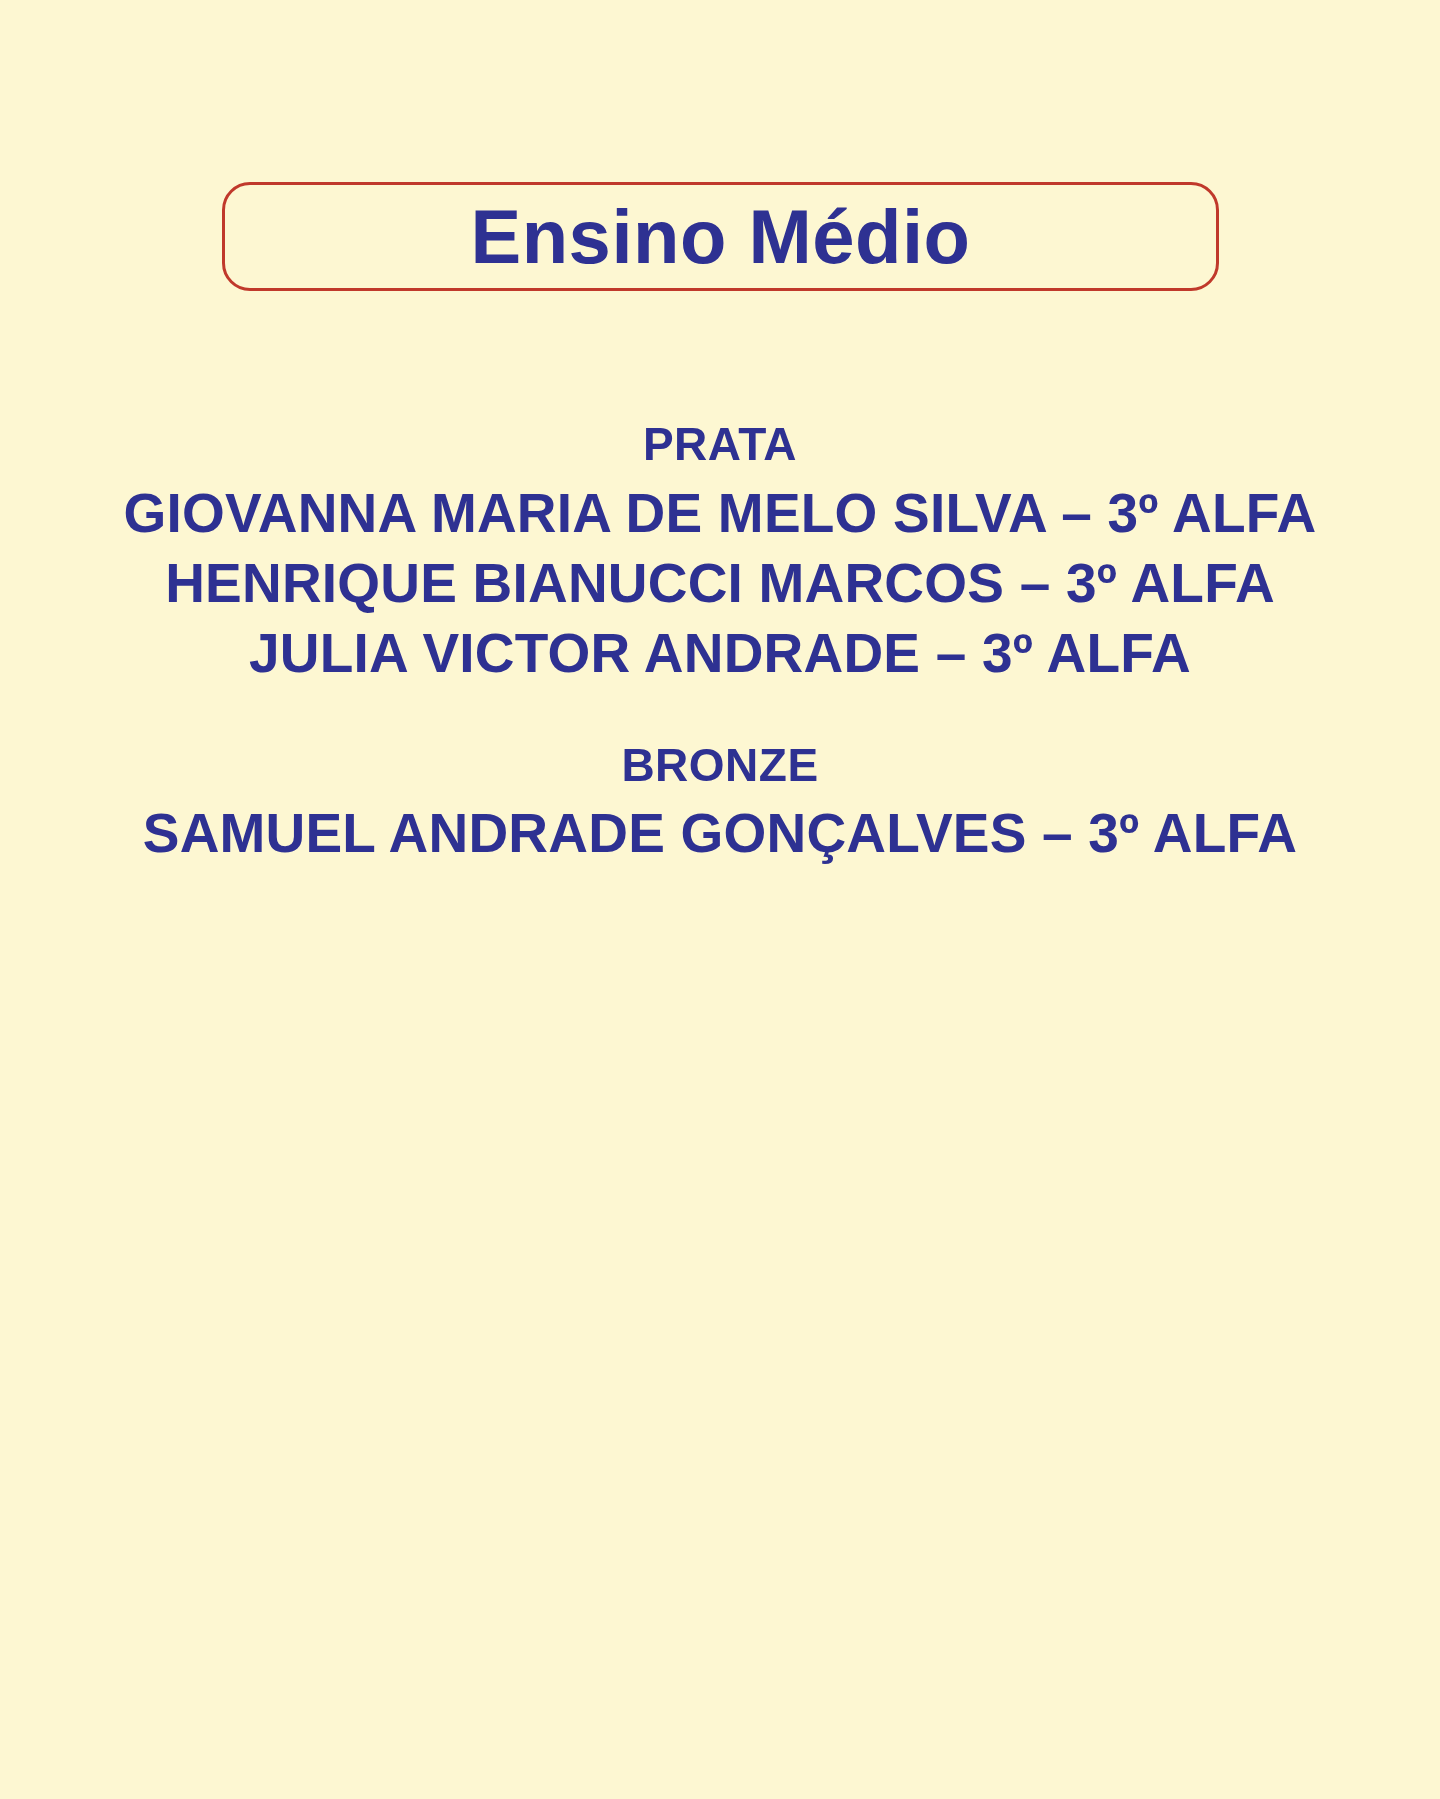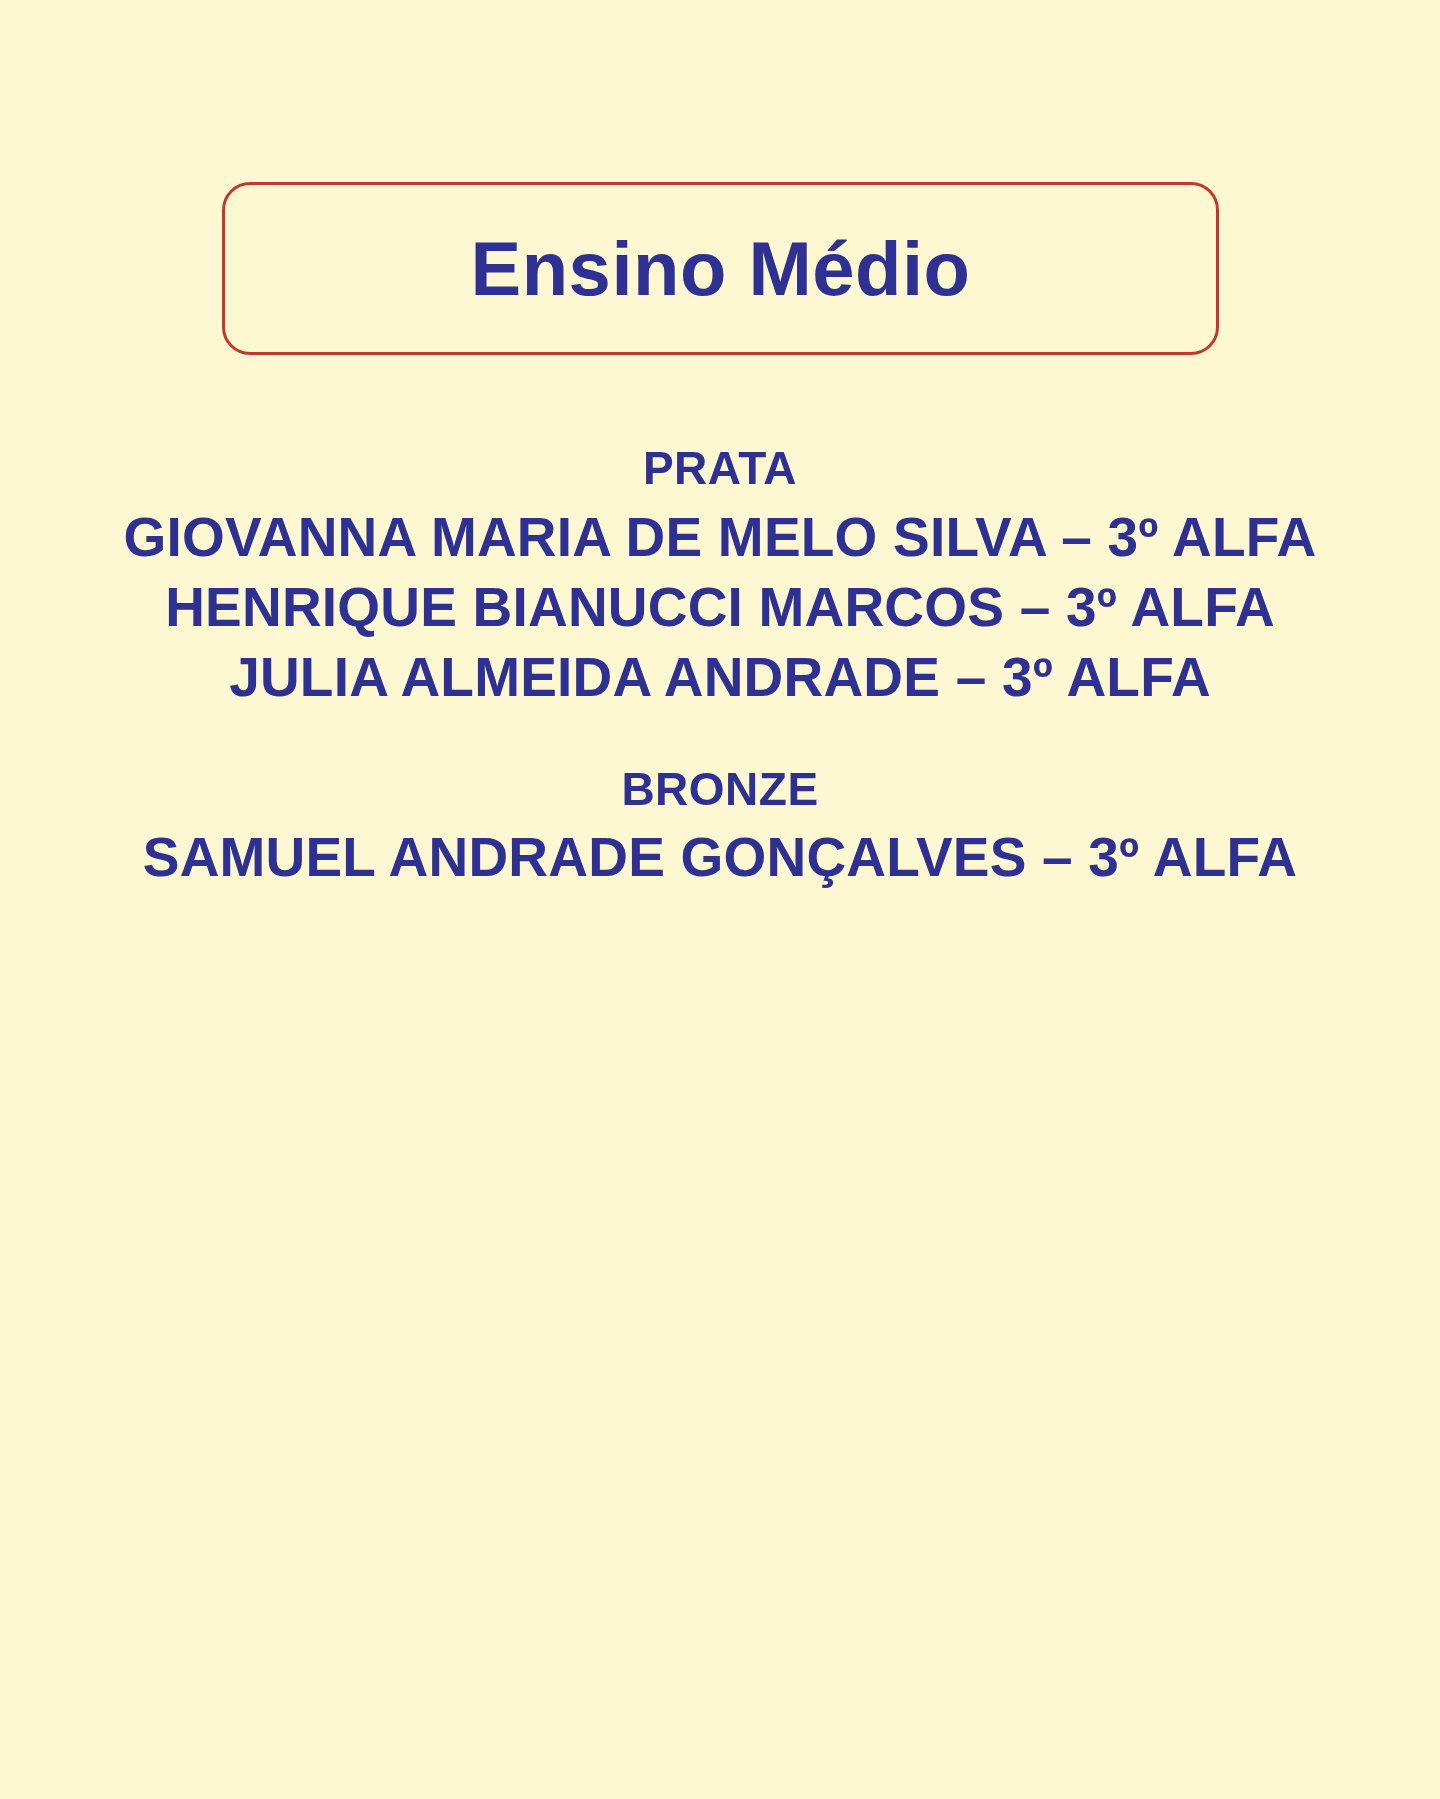--- a/index.html
+++ b/index.html
@@ -18,40 +18,40 @@
     position: relative;
     width: 1440px;
     height: 1799px;
     box-sizing: border-box;
   }
   .title-box {
     position: absolute;
     left: 222px;
     top: 182px;
     width: 997px;
-    height: 173px;
+    height: 109px;
     border: 3px solid #c0392b;
     border-radius: 28px;
     box-sizing: border-box;
     display: flex;
     align-items: center;
     justify-content: center;
     background: transparent;
   }
   .title-text {
     font-size: 76px;
     font-weight: bold;
     color: #2e3192;
     letter-spacing: 0.5px;
     line-height: 1;
   }
   .content {
     position: absolute;
     left: 0;
-    top: 440px;
+    top: 416px;
     width: 1440px;
     text-align: center;
   }
   .section {
     margin-bottom: 48px;
   }
   .section:last-child {
     margin-bottom: 0;
   }
   .section-heading {
@@ -77,21 +77,21 @@
   <div class="title-box">
     <div class="title-text">Ensino Médio</div>
   </div>
 
   <div class="content">
 
     <div class="section">
       <div class="section-heading">PRATA</div>
       <div class="entry">GIOVANNA MARIA DE MELO SILVA – 3º ALFA</div>
       <div class="entry">HENRIQUE BIANUCCI MARCOS – 3º ALFA</div>
-      <div class="entry">JULIA ALMEIDA ANDRADE – 3º ALFA</div>
+      <div class="entry">JULIA VICTOR ANDRADE – 3º ALFA</div>
     </div>
 
     <div class="section">
       <div class="section-heading">BRONZE</div>
       <div class="entry">SAMUEL ANDRADE GONÇALVES – 3º ALFA</div>
     </div>
 
 
   </div>
 </div>

